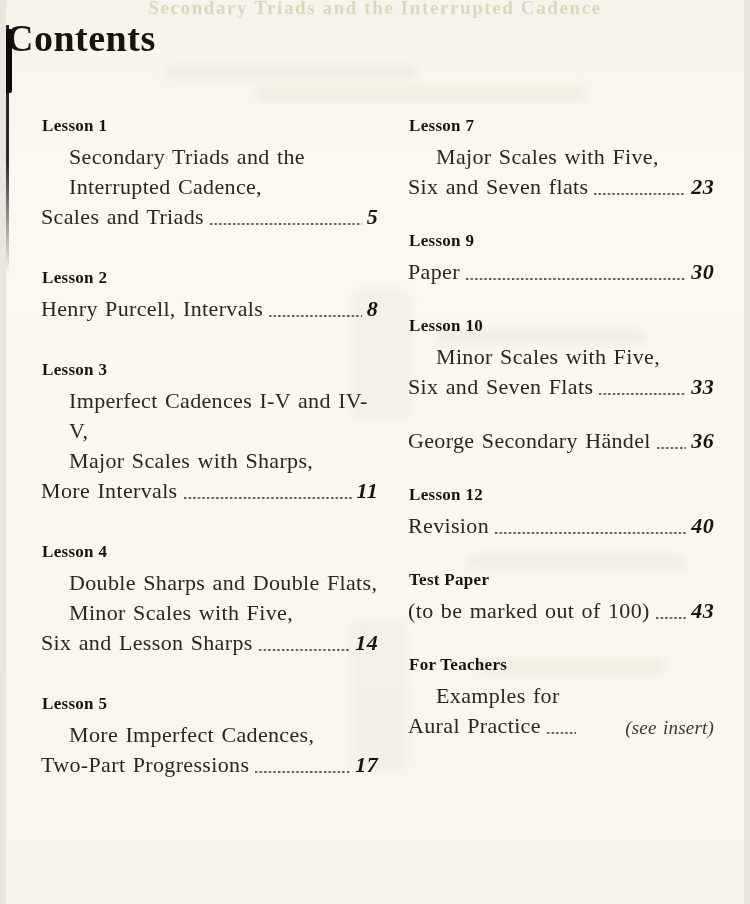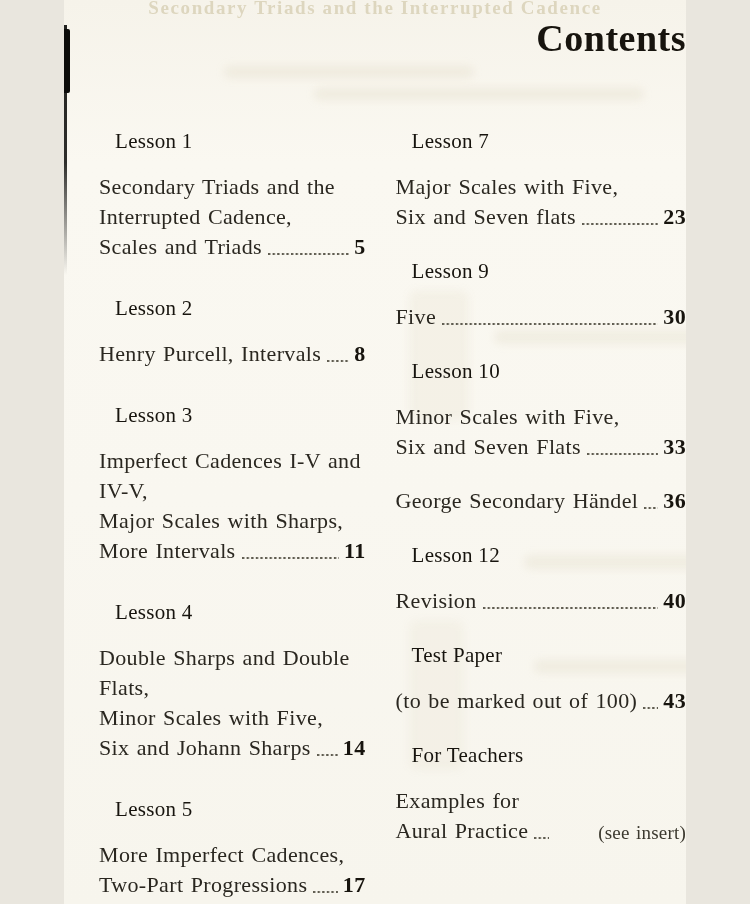--- a/index.html
+++ b/index.html
@@ -2,21 +2,21 @@
 <html style="--ink: #2a2720; --heading-ink: #17140e; --leader: #5f5c50; --ghost: #cdc3a2;"><head>
 <meta charset="utf-8">
 <style>
   html,body { margin:0; padding:0; }
   body {
     font-family: "Liberation Serif", "DejaVu Serif", serif;
     background:#e9e6de;
   }
   .page {
     position:relative;
-    width:622px; height:904px;
+    width:738px; height:904px;
     margin:0 auto;
     background: linear-gradient(180deg, #f6f3ea 0%, #faf8f1 18%, #f9f7f0 55%, #f7f5ed 100%);
     overflow:hidden;
     color:var(--ink);
   }
   
   .edge-line {
     position:absolute; left:0; top:25px; width:3px; height:250px;
     background:linear-gradient(180deg, rgba(10,10,8,.9) 0%, rgba(10,10,8,.85) 55%, rgba(10,10,8,0) 100%);
   }
@@ -34,63 +34,65 @@
     white-space:nowrap;
   }
   .smudge {
     position:absolute; border-radius:8px;
     background: rgba(196,186,150,.16);
     filter: blur(4px);
     pointer-events:none;
   }
   .title {
     margin:16px 0 0 0;
-    text-align:right;
+    text-align:left;
     font-size:38px; line-height:44px;
     font-weight:700; letter-spacing:.5px;
     color:var(--heading-ink);
   }
   .columns {
     position:absolute; top:110px; left:0; right:0;
     display:flex;
   }
   .col { box-sizing:border-box; }
   .col-left  { width:337px; margin-left:35px; padding-right:0; }
   .col-right { width:306px; margin-left:30px; }
   .toc-section { margin:0; }
   .col-left  .toc-section + .toc-section { margin-top:31px; }
   .col-right .toc-section + .toc-section { margin-top:24px; }
   .sec-heading {
-    margin:16px; font-size:21px; line-height:30px;
-    font-weight:400; color:var(--heading-ink);
+    margin:1px; font-size:17px; line-height:30px;
+    font-weight:700; color:var(--heading-ink);
     letter-spacing:.3px;
   }
   .body-line {
     font-size:22px; line-height:30px;
     letter-spacing:.35px; word-spacing:1.5px;
     color:var(--ink);
+    margin-left:28px;
   }
   .toc-line {
     display:flex; align-items:flex-end;
     font-size:22px; line-height:30px;
     letter-spacing:.35px; word-spacing:1.5px;
     color:var(--ink);
   }
   .entry-text { white-space:nowrap; }
   .leader {
     flex:1 1 auto; height:4px;
     margin:0 5px 6px 6px;
     background-image: radial-gradient(circle at 1.2px 2px, var(--leader) 1.05px, rgba(0,0,0,0) 1.4px);
     background-size:4.6px 4px;
     background-repeat:repeat-x;
     min-width:14px;
   }
   .page-num {
     font-weight:700; color:var(--heading-ink);
     white-space:nowrap;
+    font-style:italic;
   }
   .page-num.note {
     font-weight:400; font-size:19px; line-height:26px;
     color:#3c392f; letter-spacing:.2px;margin-left:44px;
   }
 </style>
 </head>
 <body>
 
 <div class="page">
@@ -141,21 +143,21 @@
       <span class="leader"></span>
       <span class="page-num">11</span>
     </div>
   </section>
 
   <section class="toc-section">
     <h2 class="sec-heading">Lesson 4</h2>
     <div class="body-line">Double Sharps and Double Flats,</div>
           <div class="body-line">Minor Scales with Five,</div>
           <div class="toc-line">
-      <span class="entry-text">Six and Johann Sharps</span>
+      <span class="entry-text">Six and Lesson Sharps</span>
       <span class="leader"></span>
       <span class="page-num">14</span>
     </div>
   </section>
 
   <section class="toc-section">
     <h2 class="sec-heading">Lesson 5</h2>
     <div class="body-line">More Imperfect Cadences,</div>
           <div class="toc-line">
       <span class="entry-text">Two-Part Progressions</span>
@@ -173,21 +175,21 @@
       <span class="entry-text">Six and Seven flats</span>
       <span class="leader"></span>
       <span class="page-num">23</span>
     </div>
   </section>
 
 
   <section class="toc-section">
     <h2 class="sec-heading">Lesson 9</h2>
     <div class="toc-line">
-      <span class="entry-text">Five</span>
+      <span class="entry-text">Paper</span>
       <span class="leader"></span>
       <span class="page-num">30</span>
     </div>
   </section>
 
   <section class="toc-section">
     <h2 class="sec-heading">Lesson 10</h2>
     <div class="body-line">Minor Scales with Five,</div>
           <div class="toc-line">
       <span class="entry-text">Six and Seven Flats</span>

